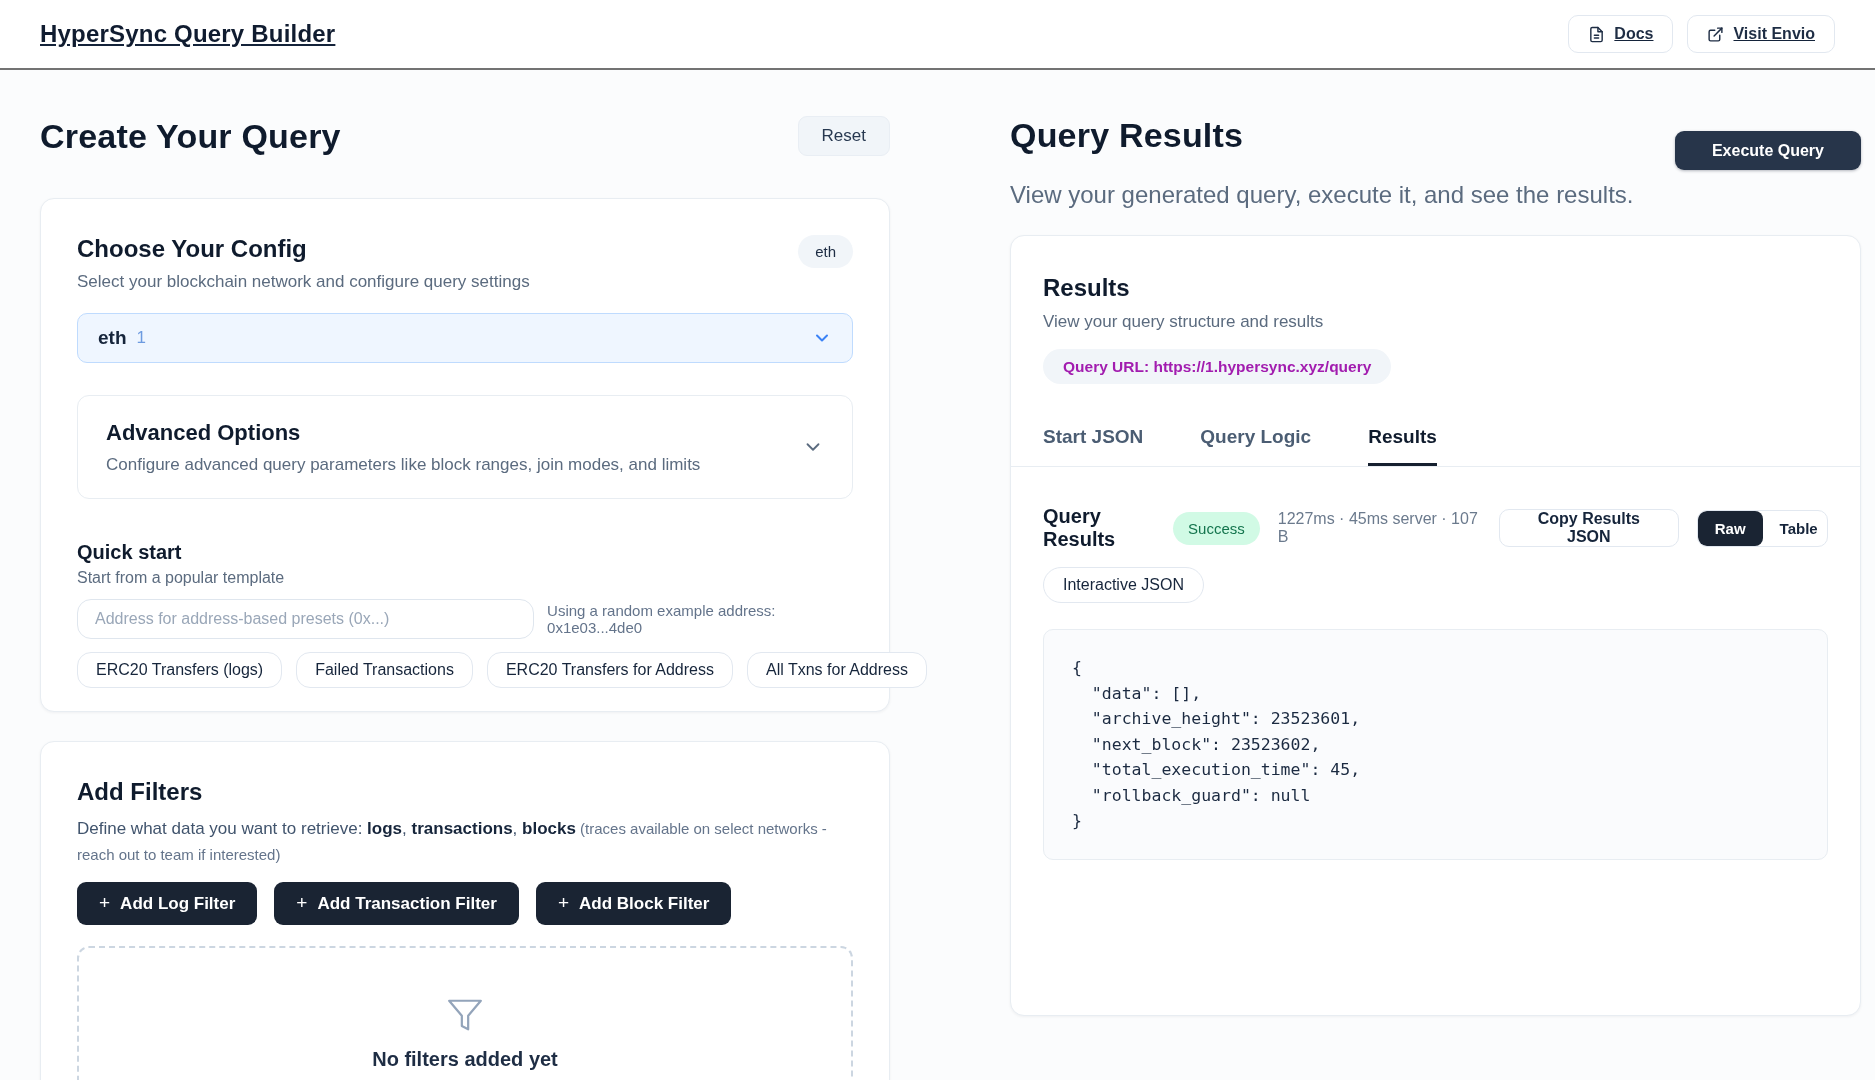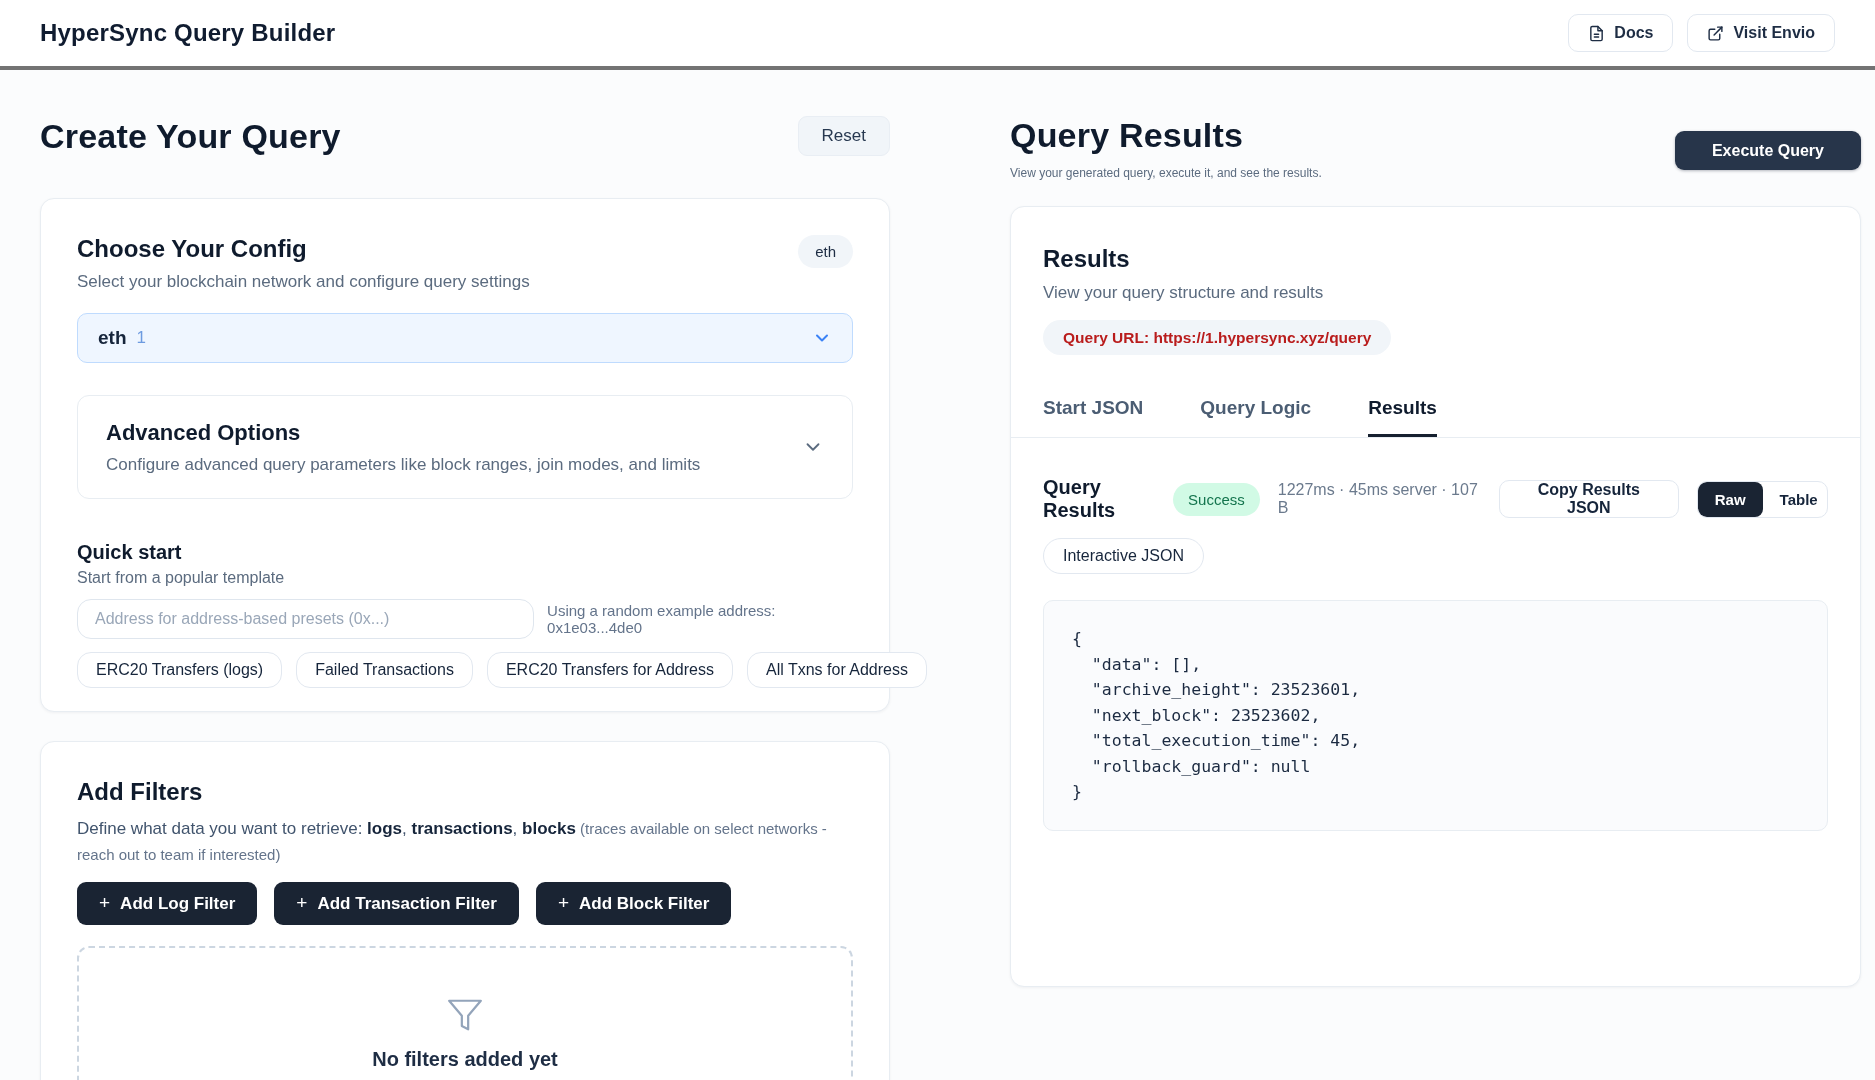--- a/index.html
+++ b/index.html
@@ -1,21 +1,21 @@
 <!DOCTYPE html>
 <html><head>
 <meta charset="utf-8">
 <style>
   * { margin:0; padding:0; box-sizing:border-box; }
   html,body { width:1875px; height:1080px; overflow:hidden; background:#fbfcfd;
     font-family:"Liberation Sans", sans-serif; color:#14233a; }
 
   
-  .app-header { height:70px; background:#fff; border-bottom:4px solid #737373;
-    display:flex; align-items:center; justify-content:space-between; padding:0 40px 0 40px; }
+  .app-header { height:70px; background:#fff; border-bottom:2px solid #737373;
+    display:flex; align-items:center; justify-content:space-between; padding:0 40px 0 40px;text-decoration:underline; }
   .app-title { font-size:24px; font-weight:700; color:#101c30; letter-spacing:.2px; }
   .header-actions { display:flex; gap:14px;justify-content:space-between; }
   .ghost-btn { display:flex; align-items:center; gap:9px; height:38px; padding:0 19px;
     background:#fff; border:1px solid #e2e8f0; border-radius:10px; font-size:16px;
     font-weight:600; color:#1e2d44; cursor:pointer; font-family:inherit; }
   .ghost-btn svg { stroke:#1e2d44; }
 
   
   .main { display:flex; padding:46px 14px 0 40px; gap:120px; }
   .col-left { width:850px; flex:none; }
@@ -72,31 +72,31 @@
   .dark-btn { display:flex; align-items:center; gap:10px; height:43px; padding:0 22px;
     background:#1a2433; color:#fff; border:none; border-radius:9px; font-size:17px;
     font-weight:600; font-family:inherit; cursor:pointer; }
   .plus { font-size:19px; font-weight:400; margin-top:-1px; }
   .empty-drop { margin-top:21px; border:2px dashed #ccd6e1; border-radius:12px;
     height:240px; display:flex; flex-direction:column; align-items:center; padding-top:48px; }
   .empty-text { margin-top:14px; font-size:20px; font-weight:600; color:#1e2d44; }
 
   
   .results-head { display:flex; justify-content:space-between; }
-  .results-sub { font-size:12px; margin-top:11px; }
+  .results-sub { font-size:24px; margin-top:26px; }
   .exec-btn { height:39px; padding:0 37px; background:#27354a; color:#fff; border:none;
     border-radius:9px; font-size:16px; font-weight:600; font-family:inherit; cursor:pointer;
     align-self:flex-start; margin-top:15px; box-shadow:0 1px 3px rgba(15,23,42,.3); }
 
   .card-results { margin-top:26px; height:781px; padding:38px 0 0 0; }
   .cr-pad { padding:0 32px; }
   .ql-sub { font-size:17px; margin-top:10px; }
   .url-pill { display:inline-flex; align-items:center; margin-top:17px; height:35px;
     padding:0 20px; background:#f1f5f9; border-radius:999px; font-size:15.5px;
-    font-weight:600; color:#b91c1c; }
+    font-weight:600; color:#a21caf; }
 
   .tabs { display:flex; gap:57px; margin-top:42px; border-bottom:1px solid #e8edf2;
     padding:0 32px; }
   .tab { font-size:19px; font-weight:600; color:#4b5d73; padding-bottom:15px;
     cursor:pointer; border-bottom:3px solid transparent; }
   .tab.active { color:#0f1b2d; border-bottom-color:#16202f; }
 
   .res-row { margin-top:38px; display:flex; align-items:center; }
   .res-label { font-size:20px; font-weight:600; color:#0f1b2d; }
   .res-right { margin-left:auto; display:flex; align-items:center; gap:18px; }

